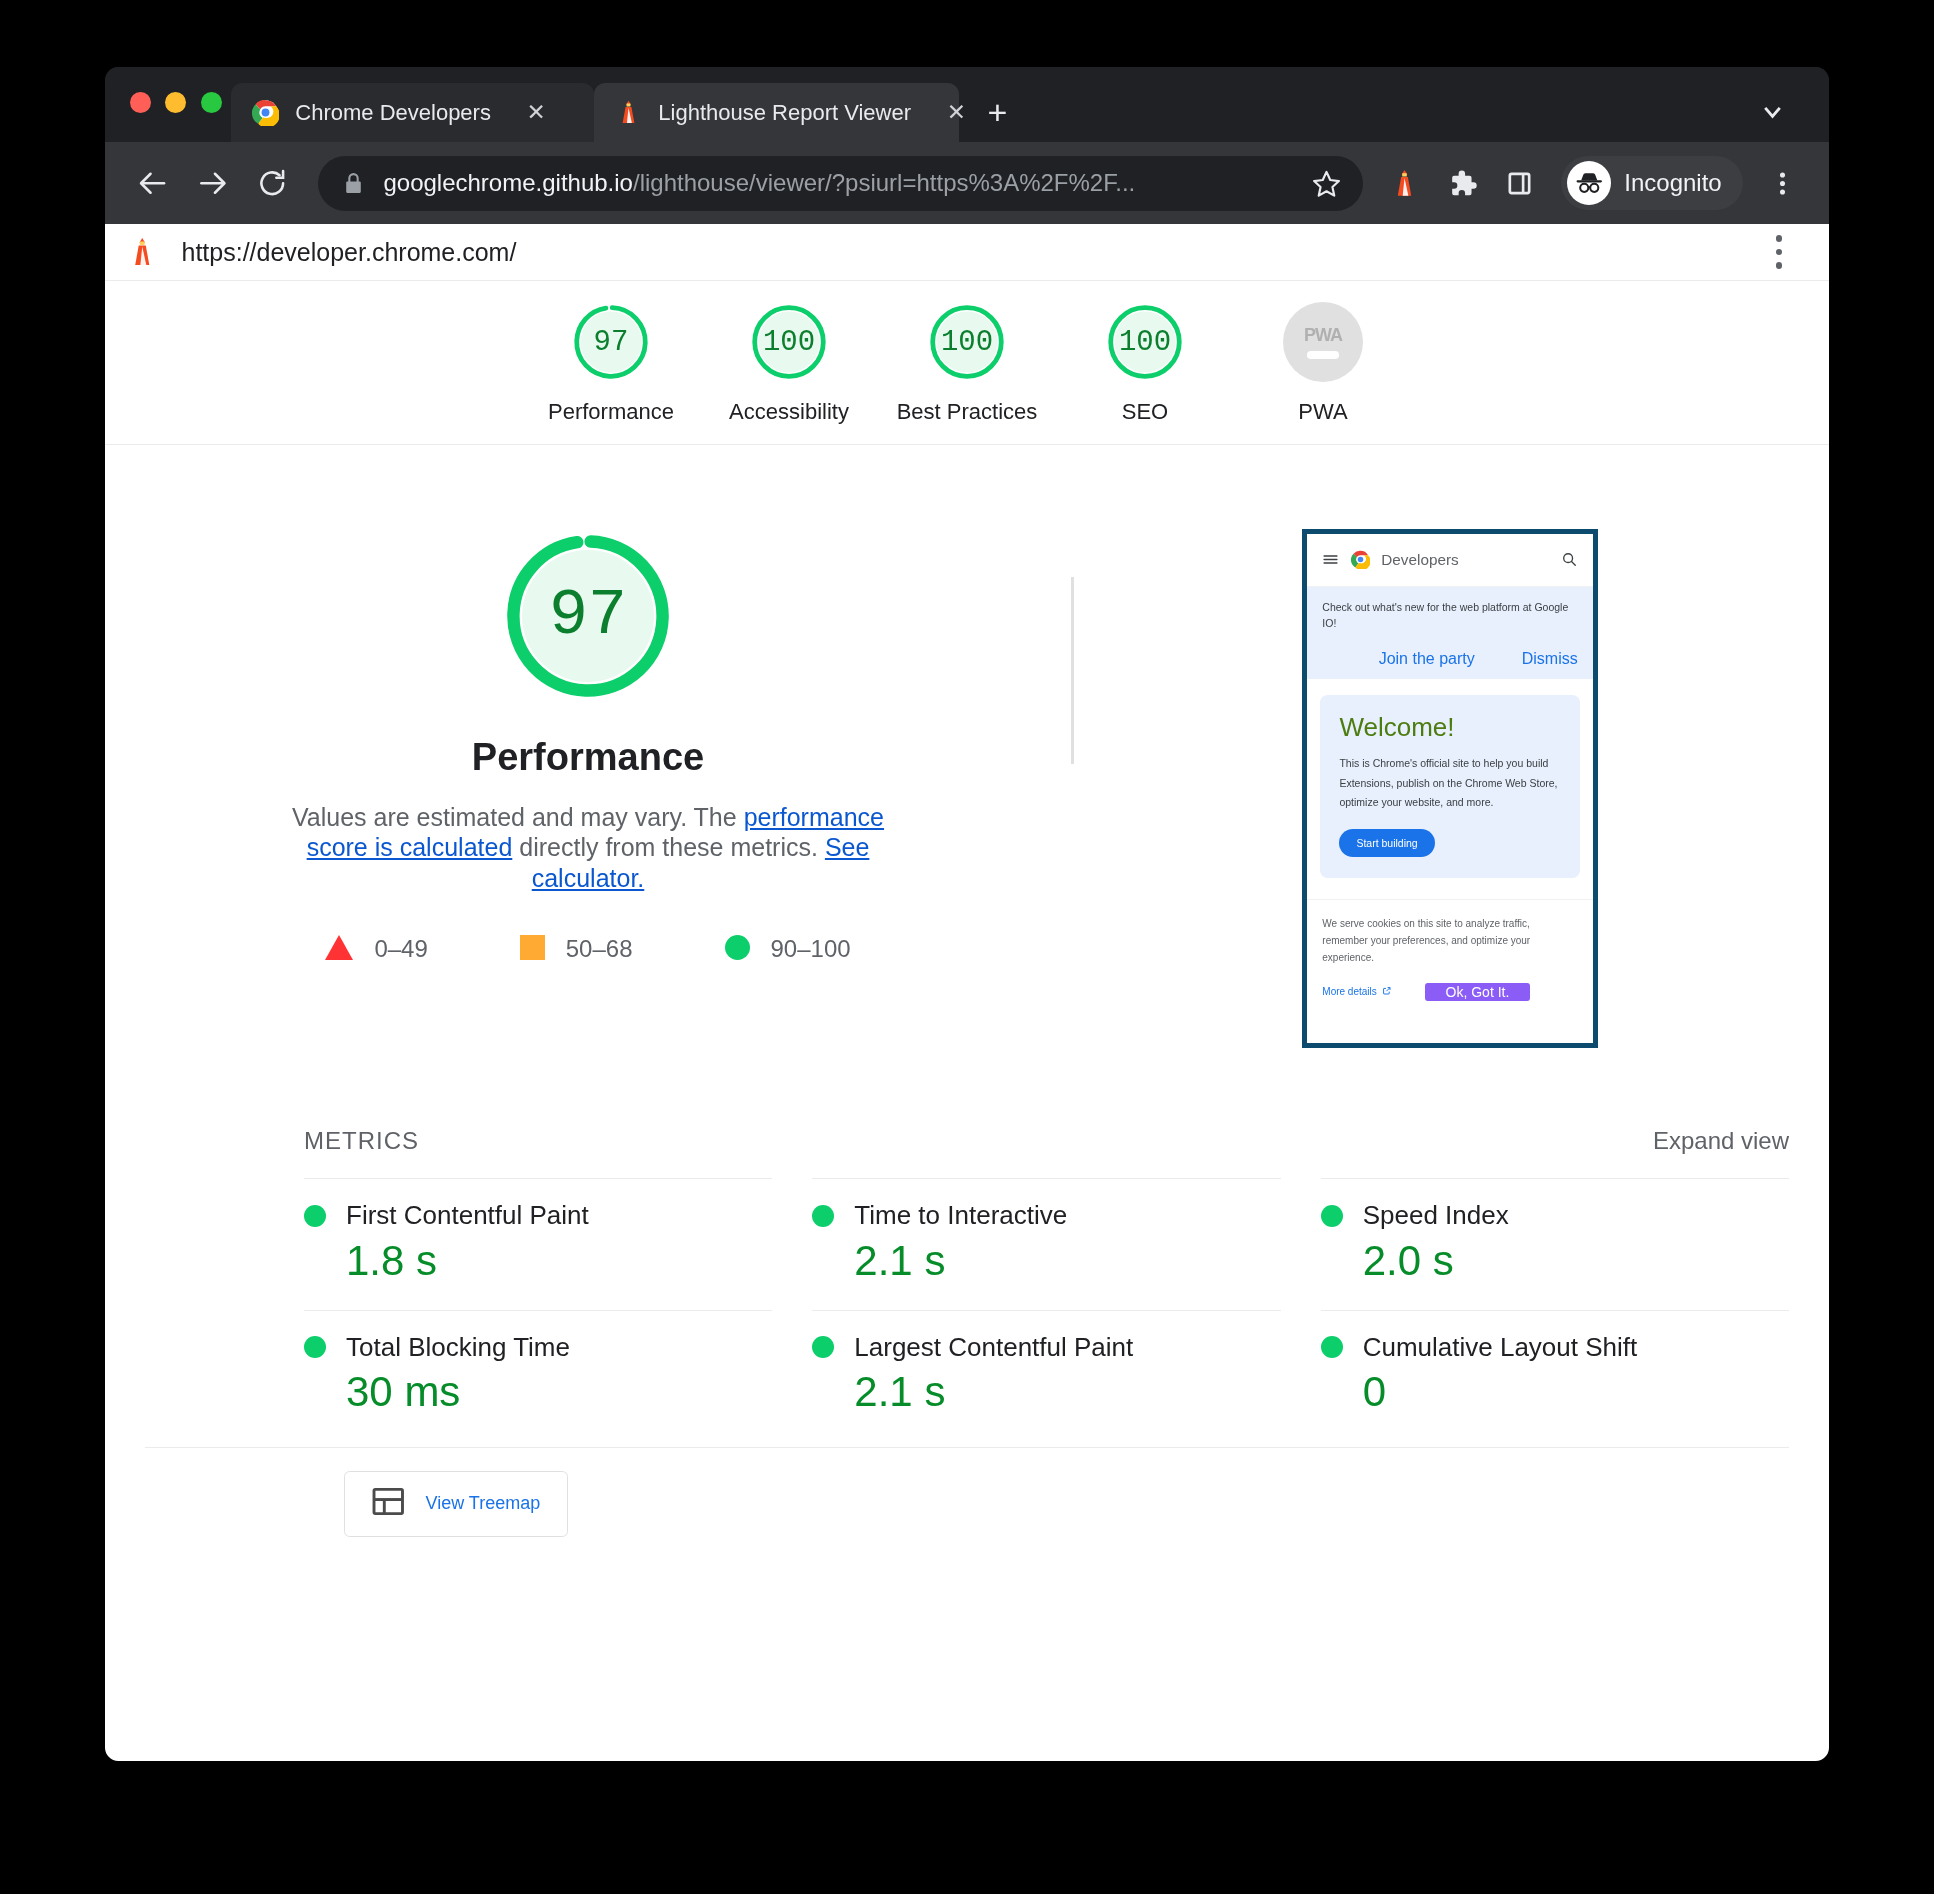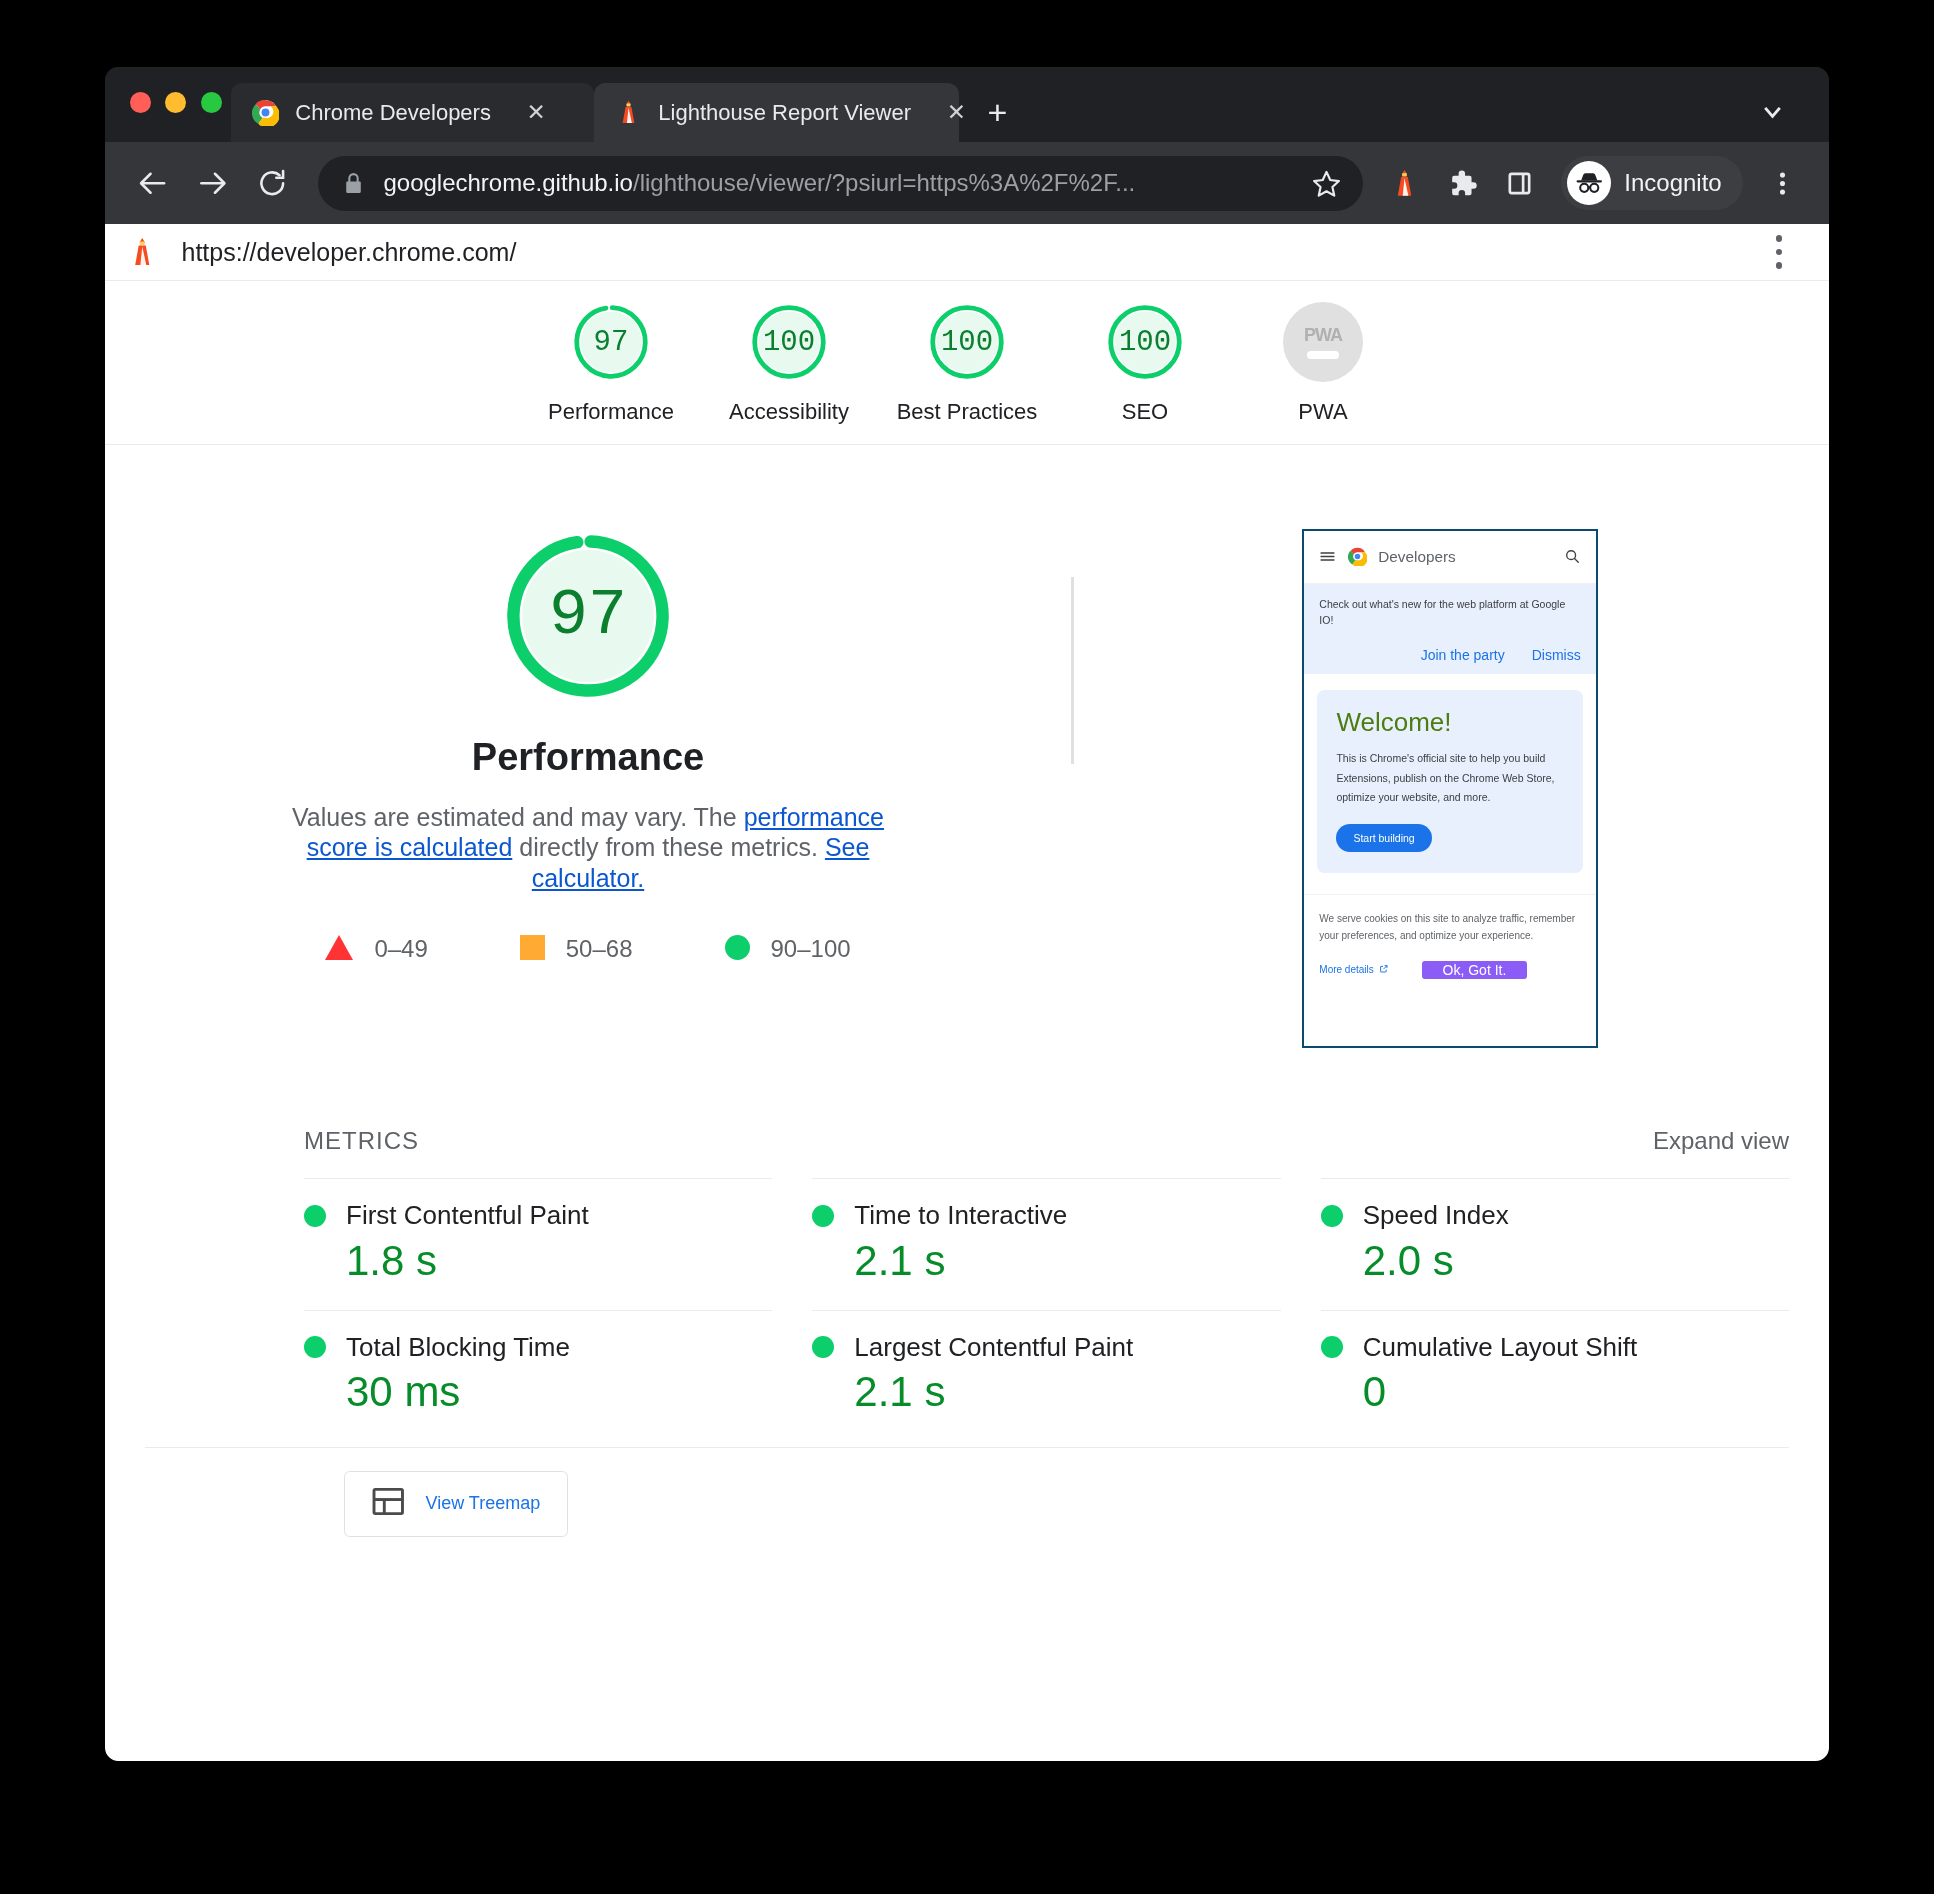--- a/index.html
+++ b/index.html
@@ -221,38 +221,38 @@
     border-right: 14.3px solid transparent;
     border-bottom: 25px solid #f33;
   }
   .lg-sq { width: 25px; height: 25px; background: #fa3; }
   .lg-ci { width: 25px; height: 25px; border-radius: 50%; background: #0cce6b; }
 
   
   #thumb-wrap { flex: 1 1 auto; display: flex; justify-content: center; }
   #thumb {
     width: 296px; height: 519px;
-    border: 2px solid #0c4a6e;
+    border: 5px solid #0c4a6e;
     background: #fff;
     overflow: hidden;
     font-size: 9.6px;
     color: #3c4043;
   }
   #thumb .t-top {
     height: 53px; display: flex; align-items: center;
     padding: 0 15.3px; gap: 11.5px;
     border-bottom: 1px solid #f1f1f1;
   }
   #thumb .t-title { font-size: 15.3px; color: #5f6368; flex: 1 1 auto; }
   #thumb .t-banner {
     background: #e8f0fe; padding: 13.4px 15.3px 11.5px 15.3px;
   }
   #thumb .t-banner p { font-size: 10.5px; line-height: 1.45; color: #3c4043; }
   #thumb .t-banner .acts { display: flex; justify-content: flex-end; gap: 27px; margin-top: 19px; }
-  #thumb .t-banner .acts span { color: #1a73e8; font-size: 14px; }
+  #thumb .t-banner .acts span { color: #1a73e8; font-size: 16px; margin-left: 20px; }
   #thumb .t-card {
     margin: 15.3px 13.4px 0 13.4px;
     background: #e8f0fe;
     border-radius: 7.6px;
     padding: 17px 19px 21px 19px;
   }
   #thumb .t-card h3 { font-size: 26px; font-weight: normal; color: #4d7c0f; }
   #thumb .t-card p { font-size: 10.5px; line-height: 1.85; color: #3c4043; margin-top: 11.5px; }
   #thumb .t-card .btn {
     margin-top: 17px;

